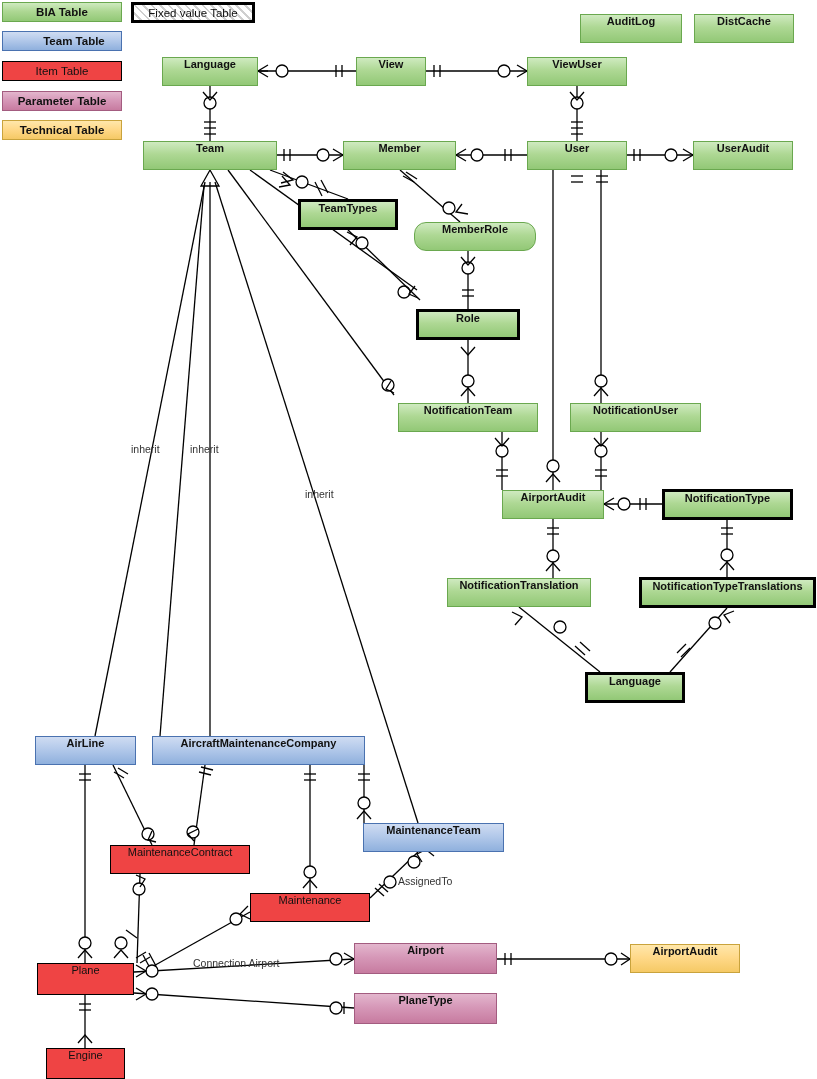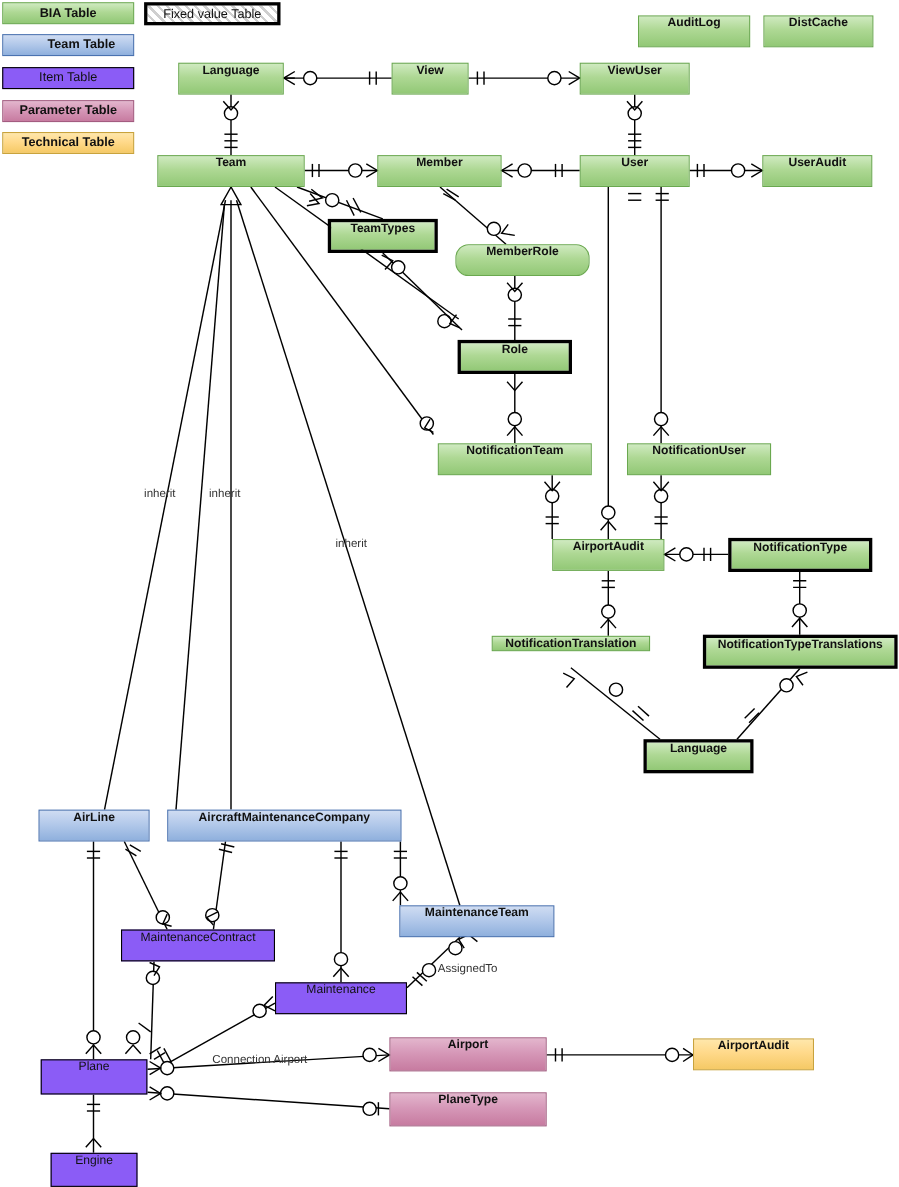--- a/index.html
+++ b/index.html
@@ -5,21 +5,21 @@
 <style>
   html,body{margin:0;padding:0;background:#ffffff;}
   body{font-family:"Liberation Sans", sans-serif;}
   #canvas{position:relative;width:817px;height:1079px;overflow:hidden;background:#fff;}
   #wires{position:absolute;left:0;top:0;width:817px;height:1079px;}
   .ent{position:absolute;box-sizing:border-box;display:flex;align-items:flex-start;justify-content:center;
        text-align:center;font-weight:bold;font-size:11px;color:#111;line-height:1.1;}
   .ent span{display:block;padding:0 4px;}
   .bia{background:linear-gradient(to bottom,#cfeac0 0%,#aed894 45%,#92c876 100%);border:1px solid #6aa84f;}
   .team{background:linear-gradient(to bottom,#cfdcf2 0%,#b3c9ea 45%,#8fb0dd 100%);border:1px solid #4a72b0;}
-  .item{background:#8b5cf6;border:1px solid #000000;font-weight:normal;}
+  .item{background:#ef4444;border:1px solid #000000;font-weight:normal;}
   .param{background:linear-gradient(to bottom,#e3b6cd 0%,#d698b8 45%,#c77ba0 100%);border:1px solid #a35c80;}
   .tech{background:linear-gradient(to bottom,#ffe7ab 0%,#ffd98a 45%,#f5c965 100%);border:1px solid #c9a33c;}
   .thick{border:3px solid #000;}
   .legend{position:absolute;box-sizing:border-box;display:flex;align-items:center;justify-content:center;
           font-size:11.5px;font-weight:bold;color:#111;}
   .legend.item{font-weight:normal;}
   .title{position:absolute;font-size:20px;font-weight:bold;color:#000;letter-spacing:-0.2px;}
   .edgelabel{position:absolute;font-size:10.5px;color:#333;font-weight:normal;
              background:rgba(255,255,255,0.0);white-space:nowrap;}
   .hatchbox{position:absolute;box-sizing:border-box;border:3px solid #000;
@@ -329,21 +329,21 @@
       </div>
       <div class="ent bia" style="left: 570px; top: 403px; width: 131px; height: 29px;">
         <span>NotificationUser</span>
       </div>
       <div class="ent bia" style="left: 502px; top: 490px; width: 102px; height: 29px;">
         <span>AirportAudit</span>
       </div>
       <div class="ent bia thick" style="left: 662px; top: 489px; width: 131px; height: 31px;">
         <span>NotificationType</span>
       </div>
-      <div class="ent bia" style="left: 447px; top: 578px; width: 144px; height: 14px;">
+      <div class="ent bia" style="left: 447px; top: 578px; width: 144px; height: 29px;">
         <span>NotificationTranslation</span>
       </div>
       <div class="ent bia thick" style="left: 639px; top: 577px; width: 177px; height: 31px;">
         <span>NotificationTypeTranslations</span>
       </div>
       <div class="ent bia thick" style="left: 585px; top: 672px; width: 100px; height: 31px;">
         <span>Language</span>
       </div>
       <div class="ent team" style="left: 35px; top: 736px; width: 101px; height: 29px;">
         <span>AirLine</span>

